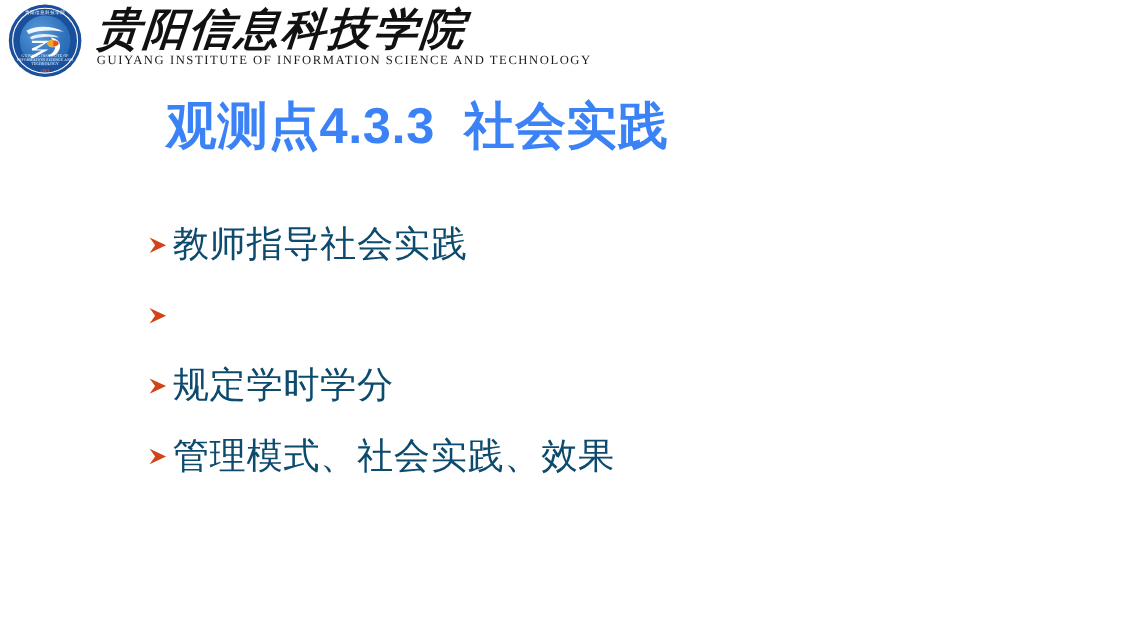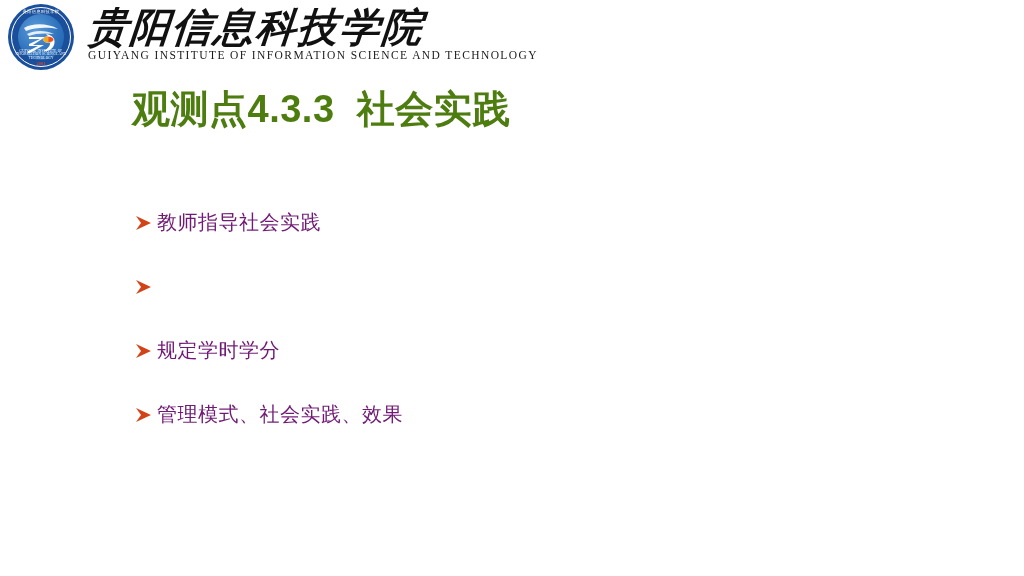--- a/index.html
+++ b/index.html
@@ -118,25 +118,25 @@
     letter-spacing: 1.4px;
     margin-top: 1px;
     white-space: nowrap;
     text-align: center;
     width: 322px;
   }
 
   
   .slide-title {
     position: absolute;
-    left: 132px;
+    left: 151px;
     top: 88px;
-    font-size: 38px;
+    font-size: 46px;
     font-weight: bold;
-    color: #4d7c0f;
+    color: #3b82f6;
     letter-spacing: 0.5px;
     white-space: pre;
     line-height: 1.15;
   }
 
   
   .bullets {
     position: absolute;
     left: 134px;
     top: 190px;
@@ -153,22 +153,22 @@
     height: 26px;
     position: relative;
     margin-right: 1px;
   }
   .bullet-marker svg {
     position: absolute;
     left: 0;
     top: 4px;
   }
   .bullet-text {
-    font-size: 20px;
-    color: #701a75;
+    font-size: 33px;
+    color: #0c4a6e;
     letter-spacing: 0.5px;
     line-height: 1.2;
     white-space: nowrap;
   }
 </style>
 </head>
 <body>
 
 <div class="slide">
 

